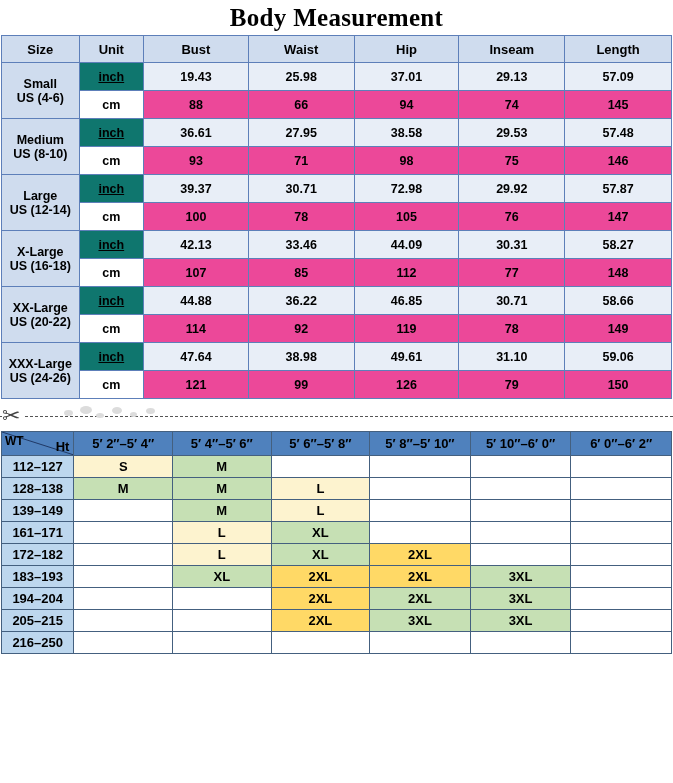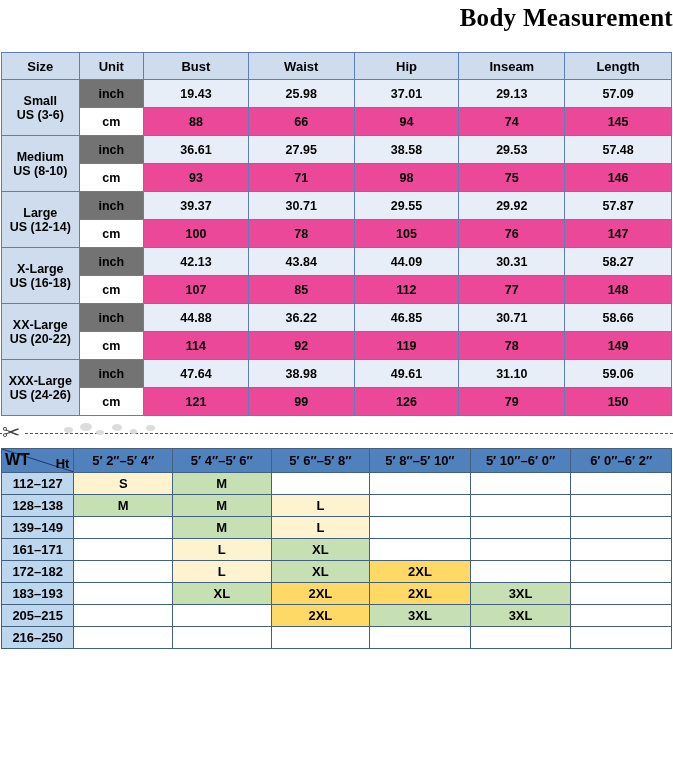--- a/index.html
+++ b/index.html
@@ -12,26 +12,26 @@
     height: 783px;
     font-family: "Liberation Sans", sans-serif;
     overflow: hidden;
   }
   .page {
     position: relative;
     width: 673px;
     height: 783px;
   }
   #title {
-    text-align: right;
+    text-align: center;
     font-family: "Liberation Serif", serif;
     font-weight: bold;
     font-size: 25px;
     letter-spacing: 0.3px;
-    margin: 4px 0 20px 0;
+    margin: 4px 0 3px 0;
     color: #000;
   }
   table.measure {
     border-collapse: collapse;
     width: 671px;
     margin: 0 1px;
     table-layout: fixed;
   }
   table.measure th, table.measure td {
     border: 1px solid #5d7fb9;
@@ -47,22 +47,23 @@
     background: #cfdcee;
     height: 26px;
     font-size: 13px;
   }
   td.sizecell {
     background: #cfdcee;
     font-size: 12.5px;
     line-height: 14px;
   }
   td.unit-inch {
-    background: #737373;
+    background: #0f766e;
     color: #c00000;
+    text-decoration: underline;
   }
   td.unit-cm {
     background: #ffffff;
     color: #000;
     border-radius: 13px;
   }
   td.val-inch {
     background: #e8eef7;
     color: #c00000;
   }
@@ -138,21 +139,21 @@
   td.c-green { background: #c6e0b4; }
   td.c-yellow { background: #ffd966; }
   .corner {
     position: relative;
     background: #4f81bd;
   }
   .corner .wt {
     position: absolute;
     left: 3px;
     top: 2px;
-    font-size: 16px;
+    font-size: 12px;
   }
   .corner .ht {
     position: absolute;
     right: 4px;
     bottom: 1px;
     font-size: 13px;
   }
   .corner .slash {
     position: absolute;
     left: 0; top: 0; right: 0; bottom: 0;
@@ -183,21 +184,21 @@
         <th>Waist</th>
         <th>Hip</th>
         <th>Inseam</th>
         <th>Length</th>
       </tr>
     </thead>
     <tbody id="measure-body">
         <tr>
           <td class="sizecell" rowspan="2">
             <div>Small</div>
-            <div>US (3-6)</div>
+            <div>US (4-6)</div>
           </td>
           <td class="unit-inch">inch</td>
           <td class="val-inch">19.43</td>
           <td class="val-inch">25.98</td>
           <td class="val-inch">37.01</td>
           <td class="val-inch">29.13</td>
           <td class="val-inch">57.09</td>
         </tr>
         <tr>
           <td class="unit-cm">cm</td>
@@ -228,40 +229,40 @@
           <td class="val-cm">146</td>
         </tr>
         <tr>
           <td class="sizecell" rowspan="2">
             <div>Large</div>
             <div>US (12-14)</div>
           </td>
           <td class="unit-inch">inch</td>
           <td class="val-inch">39.37</td>
           <td class="val-inch">30.71</td>
-          <td class="val-inch">29.55</td>
+          <td class="val-inch">72.98</td>
           <td class="val-inch">29.92</td>
           <td class="val-inch">57.87</td>
         </tr>
         <tr>
           <td class="unit-cm">cm</td>
           <td class="val-cm">100</td>
           <td class="val-cm">78</td>
           <td class="val-cm">105</td>
           <td class="val-cm">76</td>
           <td class="val-cm">147</td>
         </tr>
         <tr>
           <td class="sizecell" rowspan="2">
             <div>X-Large</div>
             <div>US (16-18)</div>
           </td>
           <td class="unit-inch">inch</td>
           <td class="val-inch">42.13</td>
-          <td class="val-inch">43.84</td>
+          <td class="val-inch">33.46</td>
           <td class="val-inch">44.09</td>
           <td class="val-inch">30.31</td>
           <td class="val-inch">58.27</td>
         </tr>
         <tr>
           <td class="unit-cm">cm</td>
           <td class="val-cm">107</td>
           <td class="val-cm">85</td>
           <td class="val-cm">112</td>
           <td class="val-cm">77</td>
@@ -399,20 +400,29 @@
         <tr>
           <td class="rowhdr">183–193</td>
           <td class="c-empty"></td>
           <td class="c-green">XL</td>
           <td class="c-yellow">2XL</td>
           <td class="c-yellow">2XL</td>
           <td class="c-green">3XL</td>
           <td class="c-empty"></td>
         </tr>
         <tr>
+          <td class="rowhdr">194–204</td>
+          <td class="c-empty"></td>
+          <td class="c-empty"></td>
+          <td class="c-yellow">2XL</td>
+          <td class="c-green">2XL</td>
+          <td class="c-green">3XL</td>
+          <td class="c-empty"></td>
+        </tr>
+        <tr>
           <td class="rowhdr">205–215</td>
           <td class="c-empty"></td>
           <td class="c-empty"></td>
           <td class="c-yellow">2XL</td>
           <td class="c-green">3XL</td>
           <td class="c-green">3XL</td>
           <td class="c-empty"></td>
         </tr>
         <tr>
           <td class="rowhdr">216–250</td>

